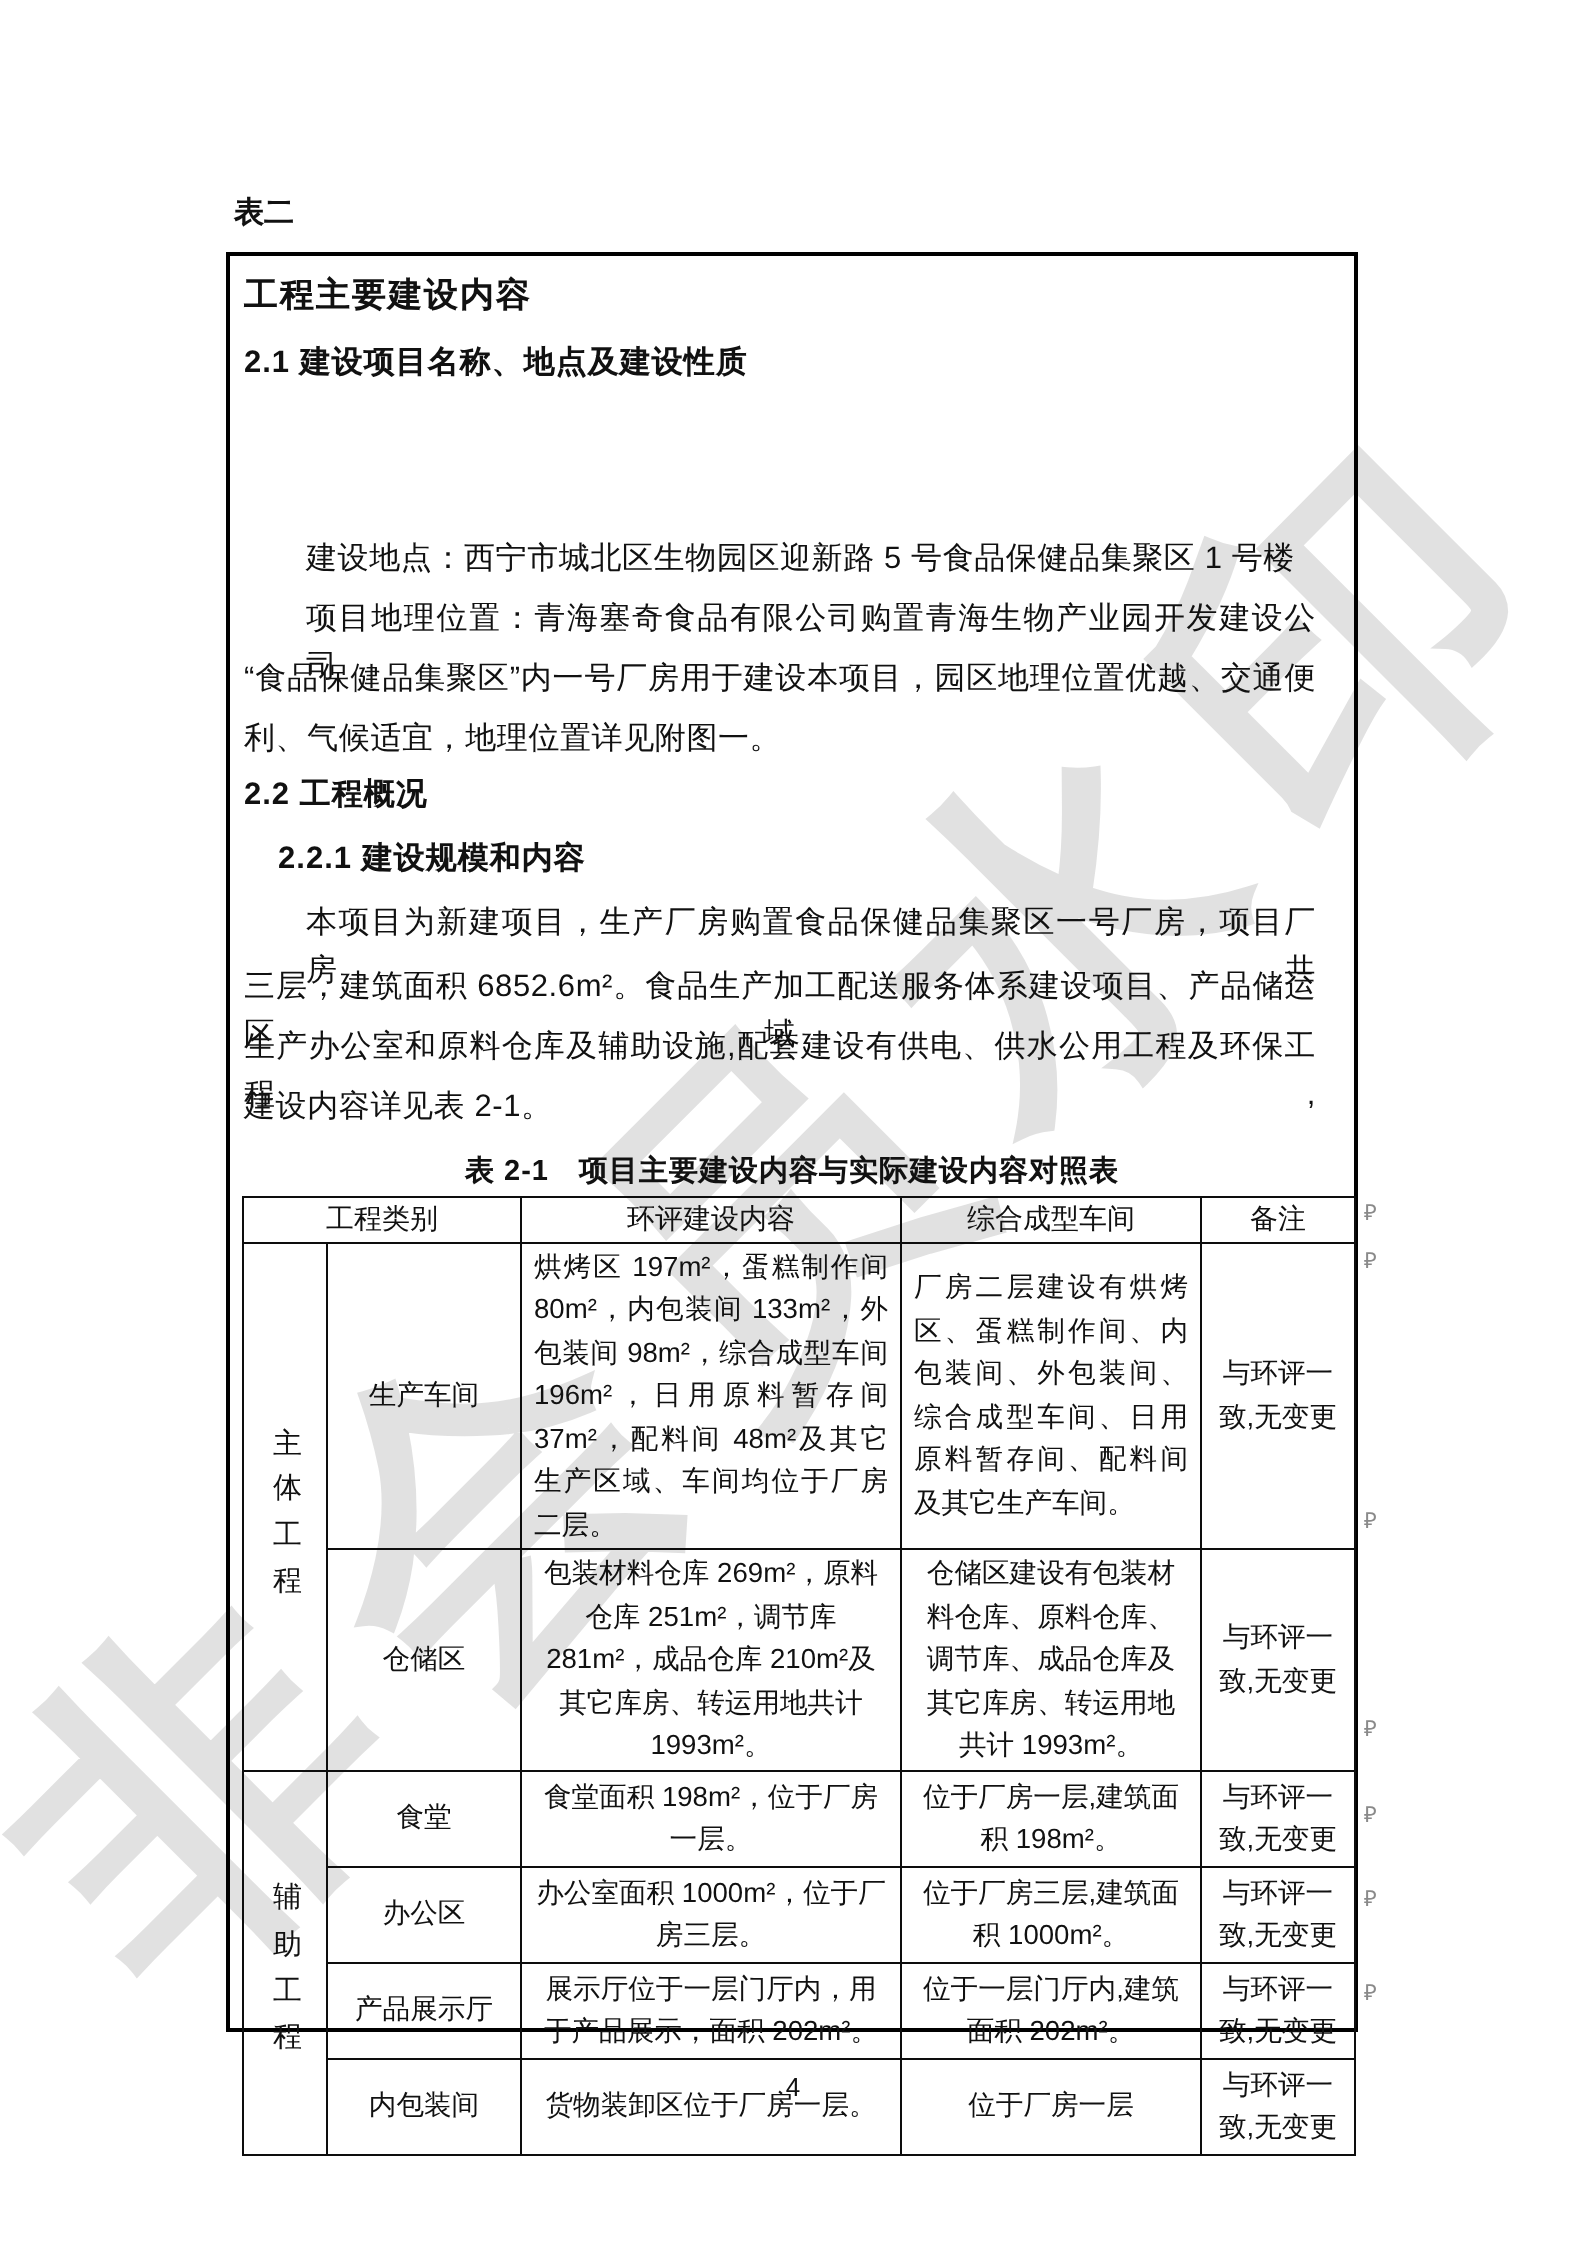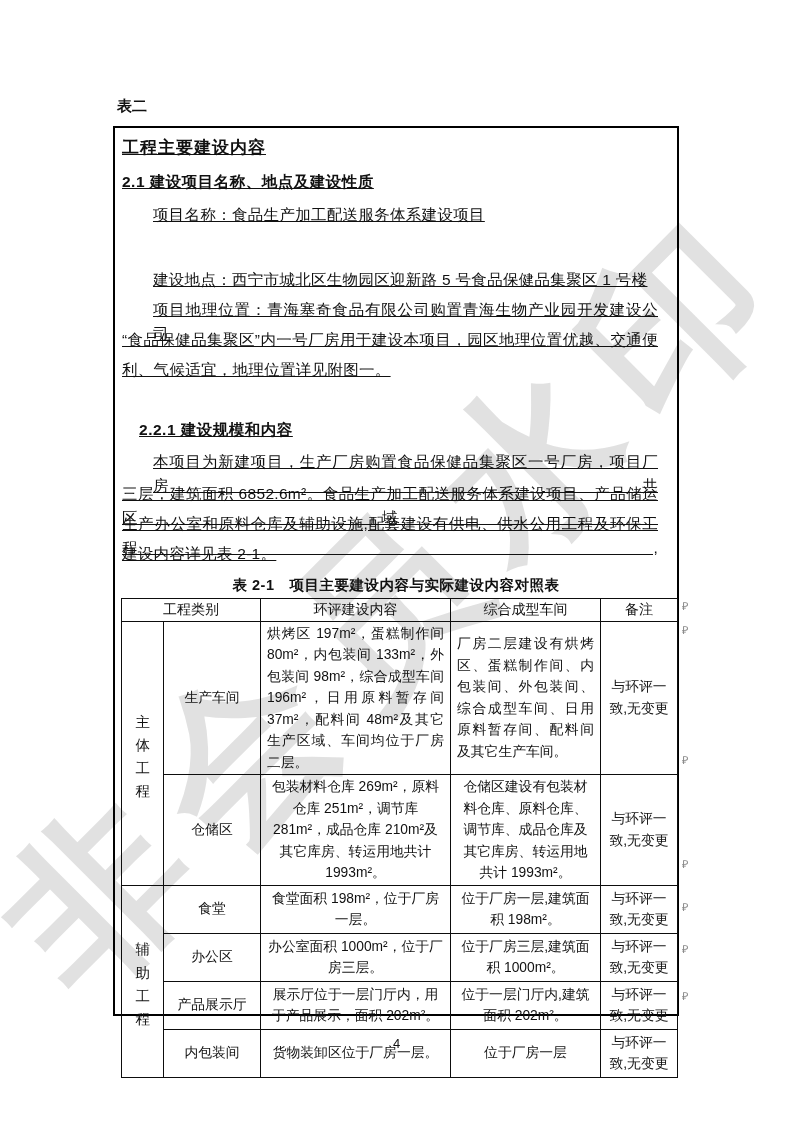--- a/index.html
+++ b/index.html
@@ -48,21 +48,20 @@
     border: 2px solid #000;
     z-index: 1;
   }
   .line {
     position: absolute;
     left: 7px; right: 19px;
     font-size: 15.5px;
     letter-spacing: 0.3px;
     white-space: nowrap;
     line-height: 24px;
-    text-decoration: underline;
   }
   .line.h1 { font-size: 17px; font-weight: bold; letter-spacing: 1px; }
   .line.h2 { font-size: 15.5px; font-weight: bold; letter-spacing: 0.5px; }
   .line.indent { padding-left: 2em; }
   .line.indent-sm { padding-left: 1.1em; }
   .line.fill { white-space: normal; text-align: justify; text-align-last: justify; }
   .tbl-title {
     position: absolute;
     left: 7px; right: 7px; top: 448px;
     text-align: center;
@@ -120,25 +119,25 @@
 <div class="page">
 
   <div class="watermark">非会员水印</div>
 
 
   <div class="table-label">表二</div>
 
   <div class="main-box">
     <div class="line h1" style="top:8px">工程主要建设内容</div>
     <div class="line h2" style="top:42px">2.1  建设项目名称、地点及建设性质</div>
-    <div class="line indent" style="top:75px">项目名称：食品生产加工配送服务体系建设项目</div>
     <div class="line indent" style="top:140px">建设地点：西宁市城北区生物园区迎新路 5 号食品保健品集聚区 1 号楼</div>
     <div class="line fill" style="top:200px">“食品保健品集聚区”内一号厂房用于建设本项目，园区地理位置优越、交通便</div>
     <div class="line indent fill" style="top:170px">项目地理位置：青海塞奇食品有限公司购置青海生物产业园开发建设公司</div>
     <div class="line" style="top:230px">利、气候适宜，地理位置详见附图一。</div>
+    <div class="line h2" style="top:258px">2.2  工程概况</div>
     <div class="line h2 indent-sm" style="top:290px">2.2.1 建设规模和内容</div>
     <div class="line indent fill" style="top:322px">本项目为新建项目，生产厂房购置食品保健品集聚区一号厂房，项目厂房共</div>
     <div class="line fill" style="top:354px">三层，建筑面积 6852.6m²。食品生产加工配送服务体系建设项目、产品储运区域、</div>
     <div class="line fill" style="top:384px">生产办公室和原料仓库及辅助设施,配套建设有供电、供水公用工程及环保工程,</div>
     <div class="line" style="top:414px">建设内容详见表 2-1。</div>
 
     <div class="tbl-title">表 2-1　项目主要建设内容与实际建设内容对照表</div>
 
     <table class="t21">
       <colgroup>

